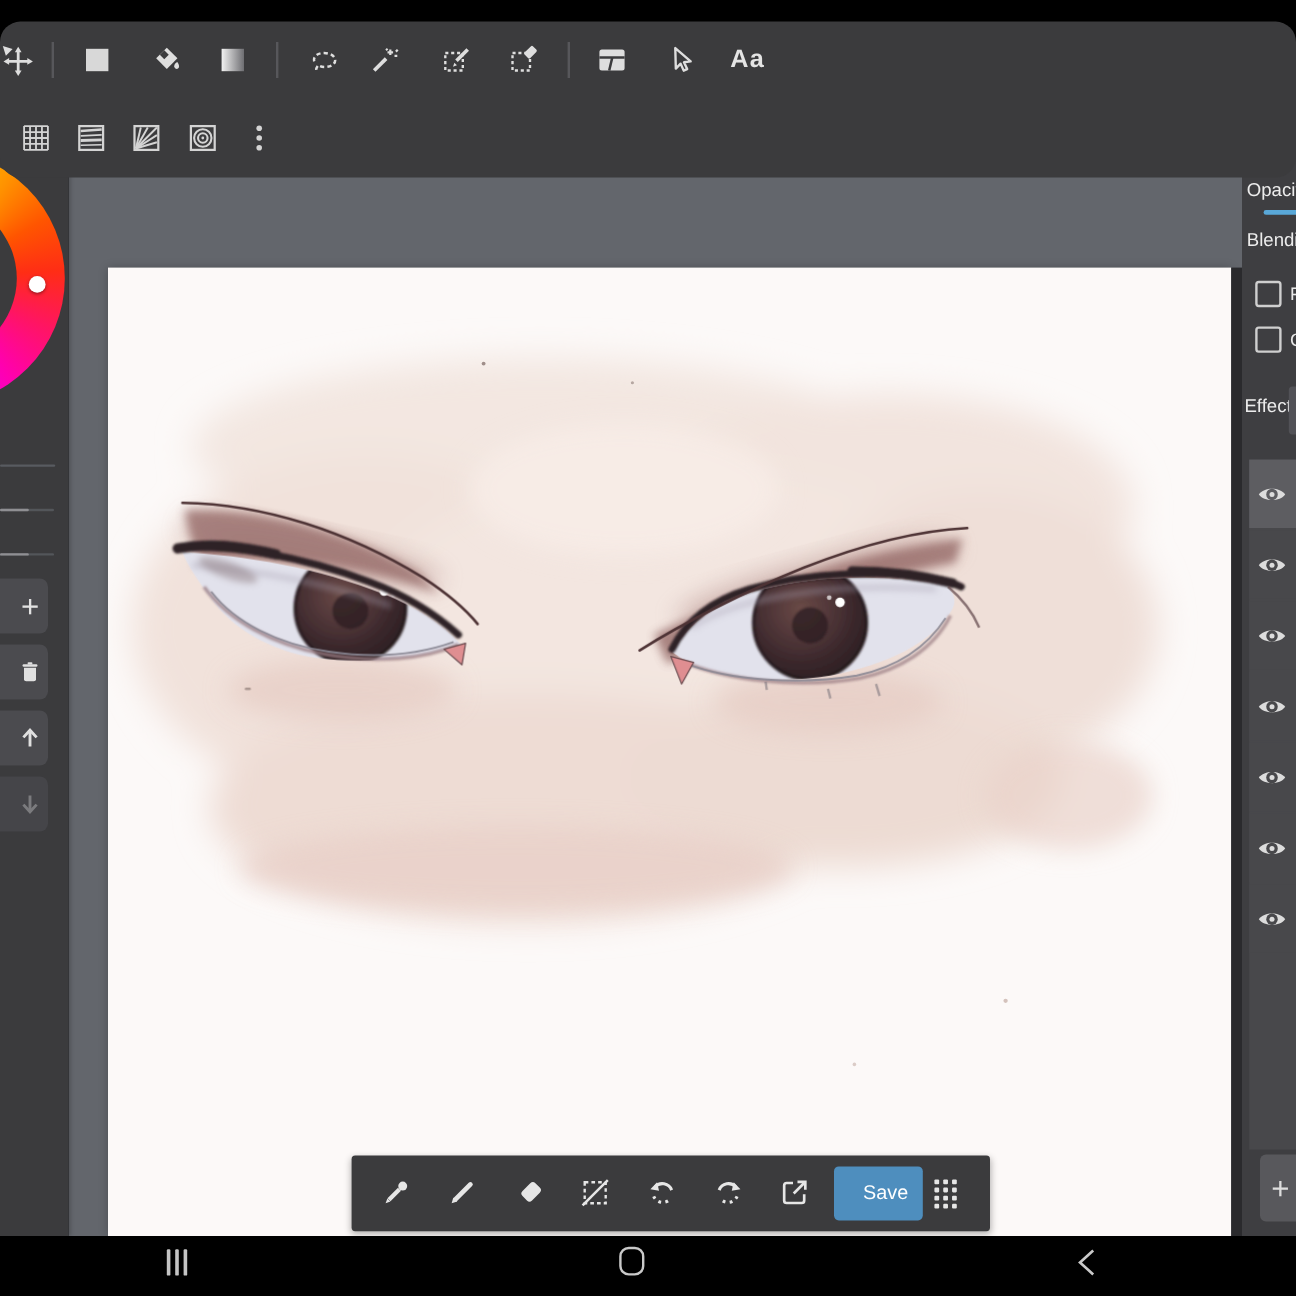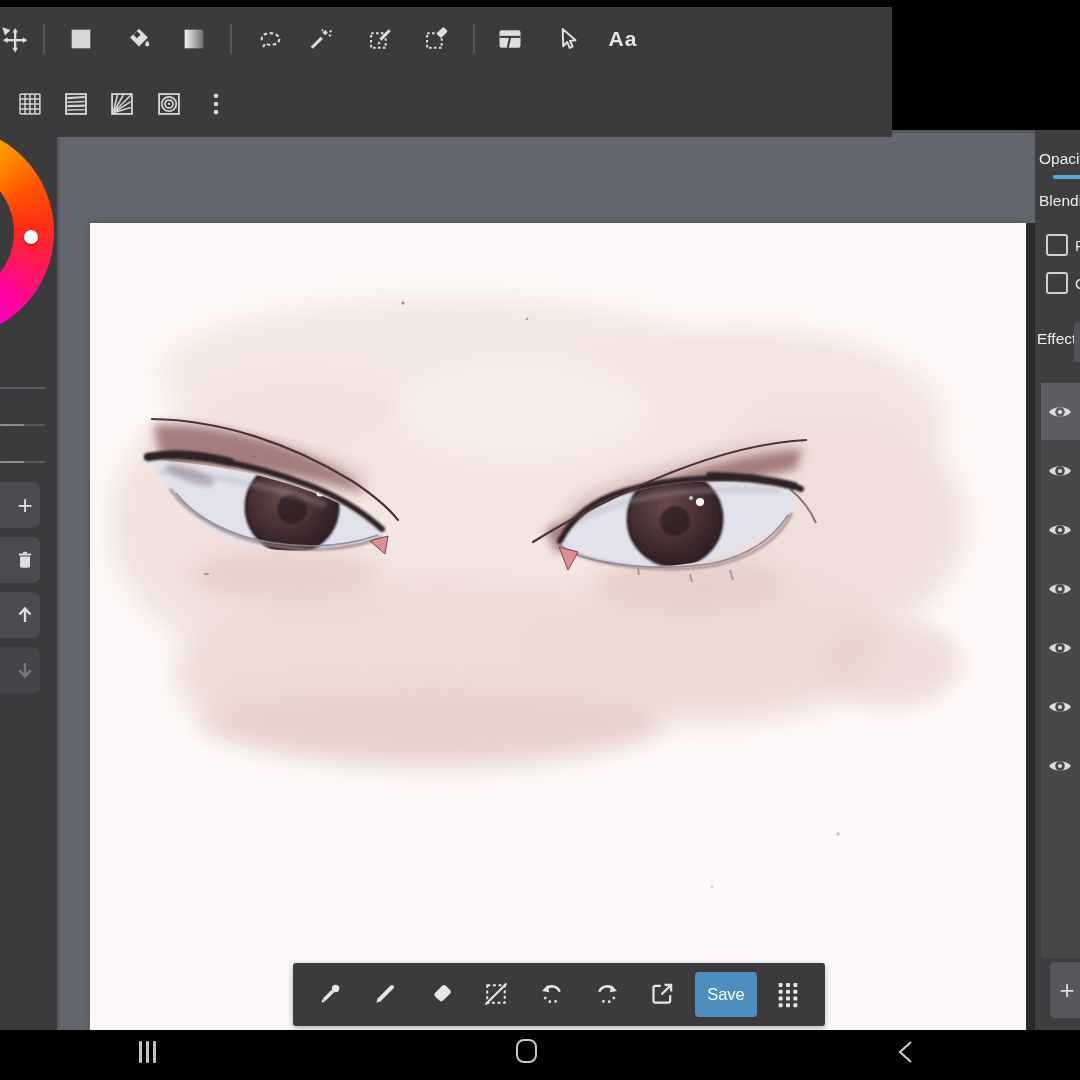--- a/index.html
+++ b/index.html
@@ -1,19 +1,19 @@
 <!DOCTYPE html>
 <html><head>
 <meta charset="utf-8">
 <style>
   html,body{margin:0;padding:0;background:#000;}
   .screen{position:relative;width:1080px;height:1080px;background:#000;overflow:hidden;
           font-family:"Liberation Sans",sans-serif;color:#e8e8e8;}
   
-  .topbar{position:absolute;left:0;top:7px;width:892px;height:130px;background:#3b3b3d;z-index:6;}
+  .topbar{position:absolute;left:0;top:18px;width:1080px;height:130px;background:#3b3b3d;z-index:6;border-radius:17px;}
   .ti{position:absolute;width:28px;height:28px;display:flex;align-items:center;justify-content:center;}
   .ti svg{width:100%;height:100%;}
   .vdiv{position:absolute;top:17px;width:2px;height:30px;background:#57575b;}
   .texttool{font-size:21px;font-weight:700;color:#e4e4e4;letter-spacing:1px;width:44px;}
   
   .workspace{position:absolute;left:57px;top:130px;width:978px;height:900px;background:#63666c;z-index:1;}
   .workspace::before{content:"";position:absolute;left:0;top:0;width:100%;height:3px;background:rgba(0,0,0,.14);}
   .canvas{position:absolute;left:90px;top:223px;width:936px;height:807px;background:#fcf9f8;z-index:2;
           box-shadow:0 0 8px rgba(0,0,0,.25);}
   .gapstrip{position:absolute;left:1026px;top:223px;width:9px;height:807px;background:#2a2a2d;z-index:3;}
@@ -48,21 +48,21 @@
   .lrow .hole{fill:#48484b;}
   .lrow.sel .hole{fill:#5d5d61;}
   .layer-add{position:absolute;left:15px;top:832px;width:34px;height:56px;background:#58585c;border-radius:5px 0 0 5px;
              display:flex;align-items:center;justify-content:center;font-size:26px;color:#dddddd;}
   
   .bottombar{position:absolute;left:293px;top:963px;width:532px;height:63px;background:#3b3b3d;border-radius:3px;
              box-shadow:0 2px 6px rgba(0,0,0,.3);z-index:7;}
   .bi{position:absolute;top:17px;width:28px;height:28px;}
   .bi svg{width:100%;height:100%;}
   .savebtn{position:absolute;left:402px;top:9px;width:62px;height:45px;border-radius:4px;background:#4e8ebe;
-           display:flex;align-items:center;justify-content:center;font-size:16.5px;color:#fff;}
+           display:flex;align-items:center;justify-content:center;font-size:16.5px;color:#fff;padding-left:12px;}
   
   .navbar{position:absolute;left:0;top:1030px;width:1080px;height:50px;background:#000;z-index:8;}
   .recents{position:absolute;left:139px;top:11px;display:flex;gap:4.5px;}
   .recents i{display:block;width:2.6px;height:22px;background:#c4c4c4;border-radius:1px;}
   .homebtn{position:absolute;left:516px;top:9px;width:21px;height:24px;border:2.5px solid #c9c9c9;border-radius:8px;box-sizing:border-box;}
   .backbtn{position:absolute;left:895px;top:8px;width:24px;height:28px;}
 </style>
 </head>
 <body>
 

